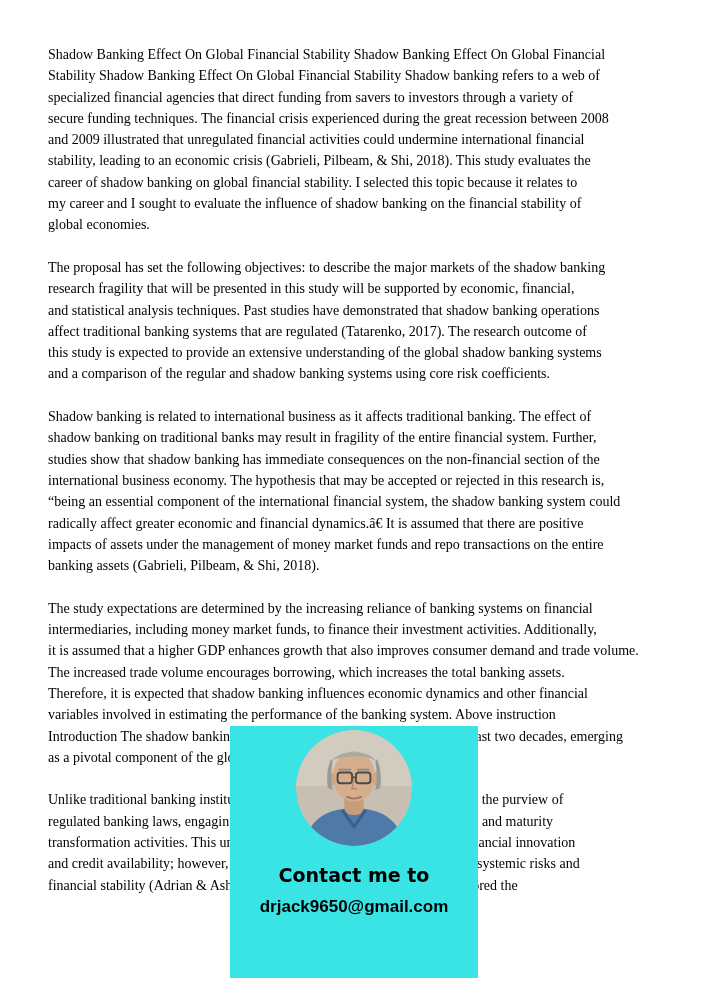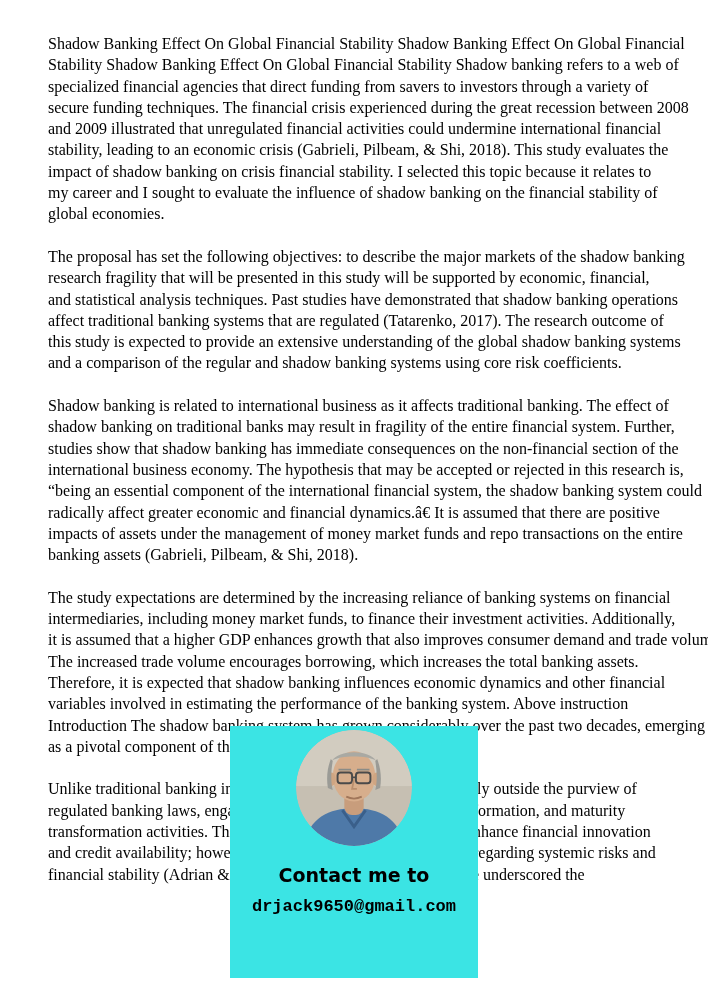--- a/index.html
+++ b/index.html
@@ -10,24 +10,24 @@
   .page {
     position: relative;
     width: 708px;
     height: 1000px;
     background: #ffffff;
     overflow: hidden;
   }
   .doc {
     position: absolute;
     left: 48px;
-    top: 33px;
+    top: 44px;
     width: 618px;
     font-family: "Liberation Serif", serif;
-    font-size: 16px;
+    font-size: 14px;
     color: #000000;
   }
   .para { margin: 0 0 21.3px 0; }
   .para:last-child { margin-bottom: 0; }
   .line {
     height: 21.3px;
     line-height: 21.3px;
     white-space: nowrap;
   }
   .popup {
@@ -54,41 +54,41 @@
     margin-top: 16px;
     font-family: "DejaVu Sans", "Liberation Sans", sans-serif;
     font-weight: 700;
     font-size: 19px;
     line-height: 26px;
     color: #000000;
     text-align: center;
   }
   .email {
     margin-top: 9px;
-    font-family: Liberation Mono, monospace;
+    font-family: Liberation Sans, sans-serif;
     font-weight: 700;
     font-size: 17px;
     color: #000000;
     text-align: center;
   }
 </style>
 </head>
 <body>
 
 <div class="page">
 
   <div class="doc">
       <div class="para">
         <div class="line">Shadow Banking Effect On Global Financial Stability Shadow Banking Effect On Global Financial</div>
         <div class="line">Stability Shadow Banking Effect On Global Financial Stability Shadow banking refers to a web of</div>
         <div class="line">specialized financial agencies that direct funding from savers to investors through a variety of</div>
         <div class="line">secure funding techniques. The financial crisis experienced during the great recession between 2008</div>
         <div class="line">and 2009 illustrated that unregulated financial activities could undermine international financial</div>
         <div class="line">stability, leading to an economic crisis (Gabrieli, Pilbeam, &amp; Shi, 2018). This study evaluates the</div>
-        <div class="line">impact of shadow banking on crisis financial stability. I selected this topic because it relates to</div>
+        <div class="line">career of shadow banking on global financial stability. I selected this topic because it relates to</div>
         <div class="line">my career and I sought to evaluate the influence of shadow banking on the financial stability of</div>
         <div class="line">global economies.</div>
       </div>
       <div class="para">
         <div class="line">The proposal has set the following objectives: to describe the major markets of the shadow banking</div>
         <div class="line">research fragility that will be presented in this study will be supported by economic, financial,</div>
         <div class="line">and statistical analysis techniques. Past studies have demonstrated that shadow banking operations</div>
         <div class="line">affect traditional banking systems that are regulated (Tatarenko, 2017). The research outcome of</div>
         <div class="line">this study is expected to provide an extensive understanding of the global shadow banking systems</div>
         <div class="line">and a comparison of the regular and shadow banking systems using core risk coefficients.</div>

